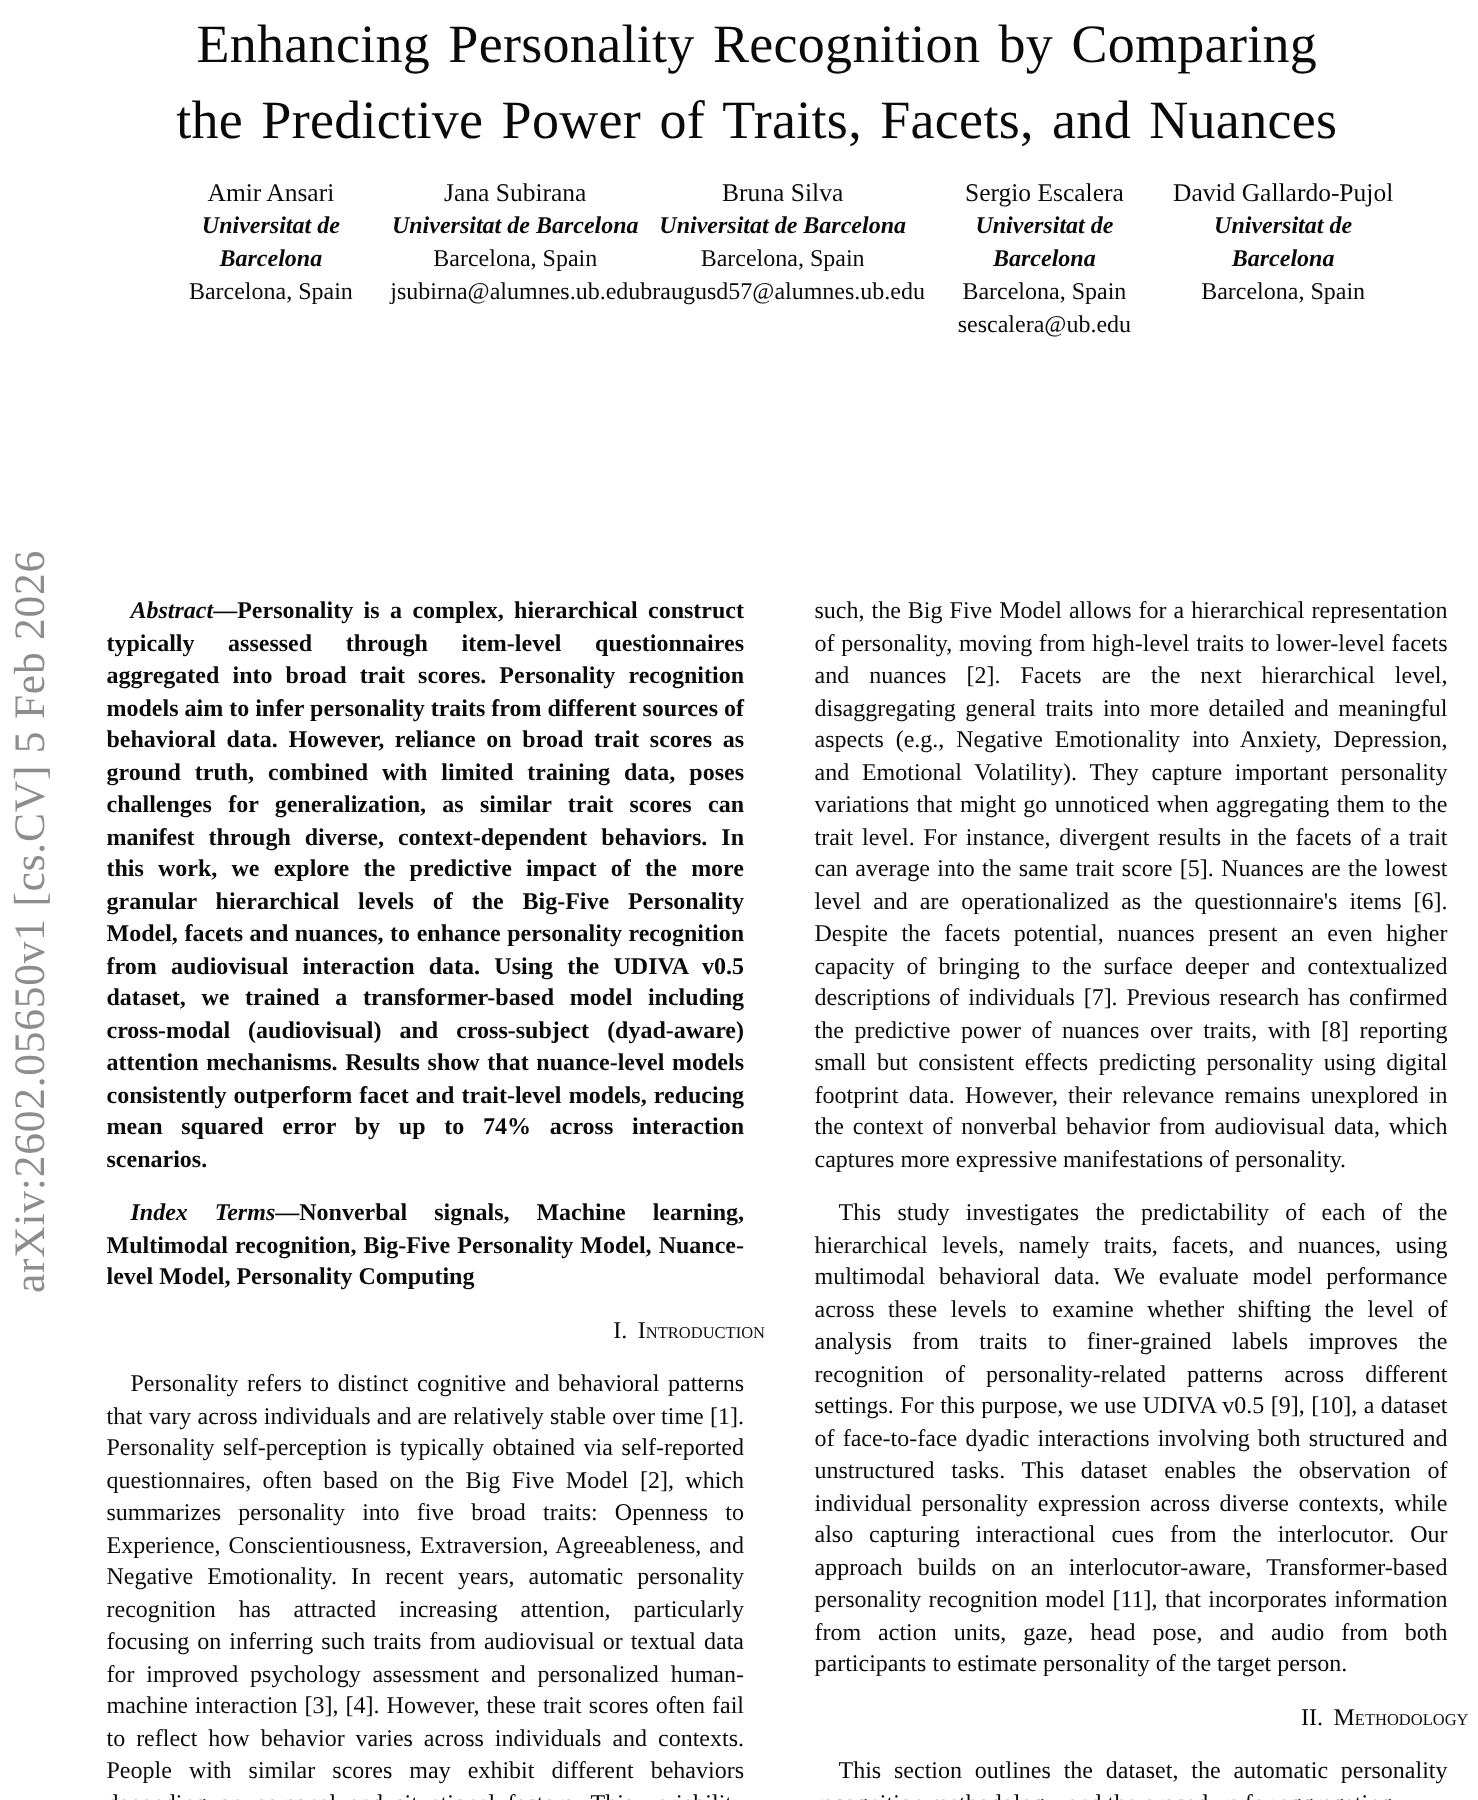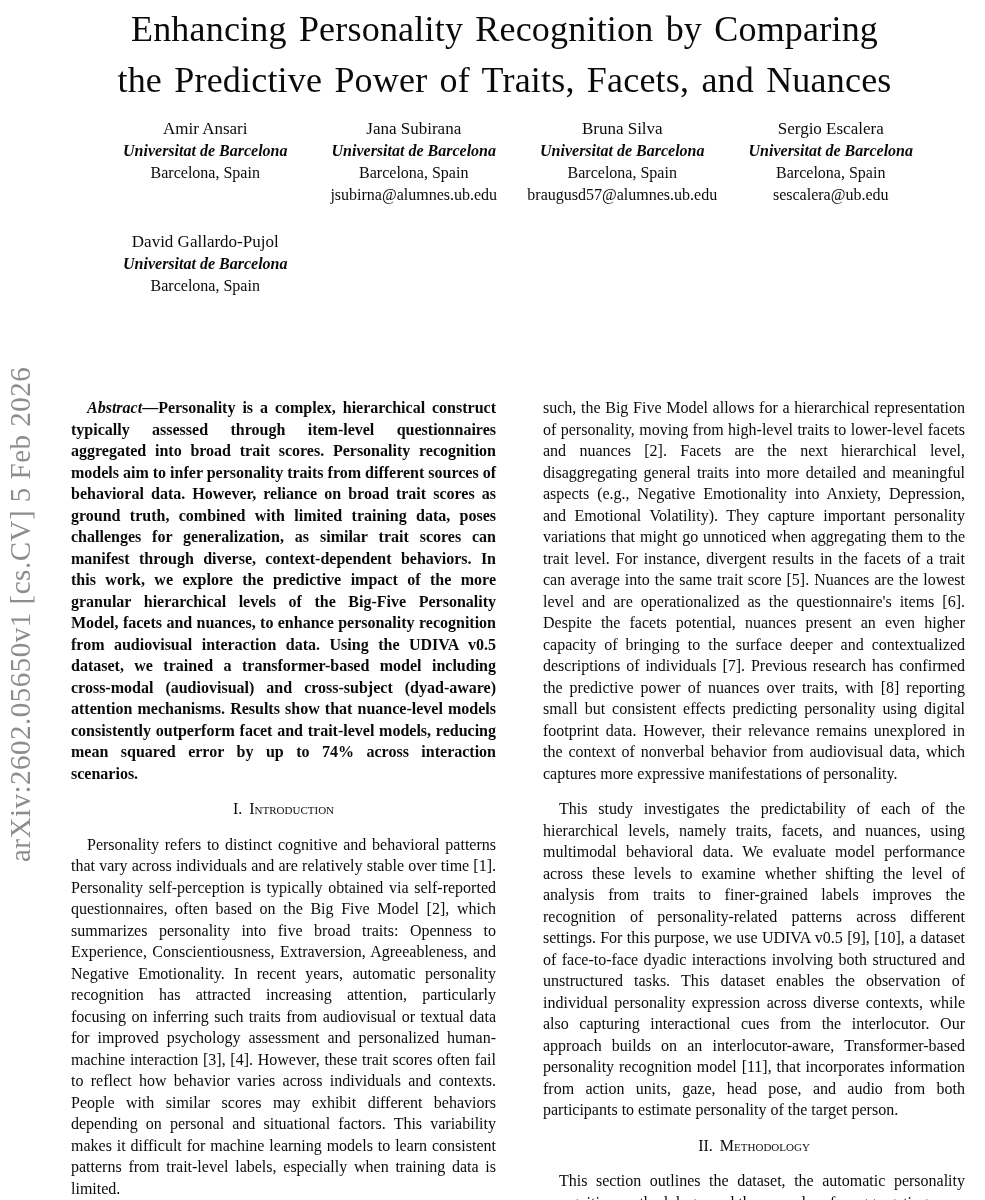--- a/index.html
+++ b/index.html
@@ -36,21 +36,21 @@
     letter-spacing: 0.2px;
     word-spacing: 3px;
     padding-left: 12px;
   }
   .authors-grid {
     position: absolute;
     top: 118px;
     left: 101px;
     width: 834px;
     display: grid;
-    grid-template-columns: repeat(4, 1fr);
+    grid-template-columns: repeat(5, 1fr);
     row-gap: 25px;
     text-align: center;
   }
   .author-card { line-height: 22px; font-size: 16px; }
   .author-name { font-size: 17px; }
   .author-affiliation { font-style: italic; font-weight: bold; }
   .columns {
     position: absolute;
     top: 383px;
     left: 57px;
@@ -65,21 +65,21 @@
   .indent { text-indent: 16px; }
   .abstract-par, .index-par {
     font-weight: bold;
     font-size: 14.6px;
     line-height: 18px;
   }
   .lead-italic { font-style: italic; }
   .sec-heading {
     font-variant: small-caps;
     font-weight: normal;
-    text-align: center;
+    text-align: right;
     text-indent: 0;
     font-size: 16.5px;
     word-spacing: 3px;
     margin: 14px 0 11px 0 !important;
   }
   .index-par { margin-top: 2px !important; }
 </style>
 </head>
 <body>
 
@@ -120,20 +120,21 @@
       <div class="author-name">David Gallardo-Pujol</div>
       <div class="author-affiliation">Universitat de Barcelona</div>
       <div class="author-location">Barcelona, Spain</div>
     </div>
   </div>
 
   <div class="columns">
 
     <div class="col col-left">
       <p class="abstract-par indent"><span class="lead-italic">Abstract</span><span>—Personality is a complex, hierarchical construct typically assessed through item-level questionnaires aggregated into broad trait scores. Personality recognition models aim to infer personality traits from different sources of behavioral data. However, reliance on broad trait scores as ground truth, combined with limited training data, poses challenges for generalization, as similar trait scores can manifest through diverse, context-dependent behaviors. In this work, we explore the predictive impact of the more granular hierarchical levels of the Big-Five Personality Model, facets and nuances, to enhance personality recognition from audiovisual interaction data. Using the UDIVA v0.5 dataset, we trained a transformer-based model including cross-modal (audiovisual) and cross-subject (dyad-aware) attention mechanisms. Results show that nuance-level models consistently outperform facet and trait-level models, reducing mean squared error by up to 74% across interaction scenarios.</span></p>
+      <p class="index-par indent"><span class="lead-italic">Index Terms</span><span>—Nonverbal signals, Machine learning, Multimodal recognition, Big-Five Personality Model, Nuance-level Model, Personality Computing</span></p>
       <p class="sec-heading">I. Introduction</p>
       <p class="indent">Personality refers to distinct cognitive and behavioral patterns that vary across individuals and are relatively stable over time [1]. Personality self-perception is typically obtained via self-reported questionnaires, often based on the Big Five Model [2], which summarizes personality into five broad traits: Openness to Experience, Conscientiousness, Extraversion, Agreeableness, and Negative Emotionality. In recent years, automatic personality recognition has attracted increasing attention, particularly focusing on inferring such traits from audiovisual or textual data for improved psychology assessment and personalized human-machine interaction [3], [4]. However, these trait scores often fail to reflect how behavior varies across individuals and contexts. People with similar scores may exhibit different behaviors depending on personal and situational factors. This variability makes it difficult for machine learning models to learn consistent patterns from trait-level labels, especially when training data is limited.</p>
       <p class="indent">Instead, we argue that more fine-grained levels of personality should complement broad trait measures, enhancing both the understanding and detection of behavioral expressions. As</p>
     </div>
 
     <div class="col col-right">
       <p>such, the Big Five Model allows for a hierarchical representation of personality, moving from high-level traits to lower-level facets and nuances [2]. Facets are the next hierarchical level, disaggregating general traits into more detailed and meaningful aspects (e.g., Negative Emotionality into Anxiety, Depression, and Emotional Volatility). They capture important personality variations that might go unnoticed when aggregating them to the trait level. For instance, divergent results in the facets of a trait can average into the same trait score [5]. Nuances are the lowest level and are operationalized as the questionnaire's items [6]. Despite the facets potential, nuances present an even higher capacity of bringing to the surface deeper and contextualized descriptions of individuals [7]. Previous research has confirmed the predictive power of nuances over traits, with [8] reporting small but consistent effects predicting personality using digital footprint data. However, their relevance remains unexplored in the context of nonverbal behavior from audiovisual data, which captures more expressive manifestations of personality.</p>
       <p class="indent">This study investigates the predictability of each of the hierarchical levels, namely traits, facets, and nuances, using multimodal behavioral data. We evaluate model performance across these levels to examine whether shifting the level of analysis from traits to finer-grained labels improves the recognition of personality-related patterns across different settings. For this purpose, we use UDIVA v0.5 [9], [10], a dataset of face-to-face dyadic interactions involving both structured and unstructured tasks. This dataset enables the observation of individual personality expression across diverse contexts, while also capturing interactional cues from the interlocutor. Our approach builds on an interlocutor-aware, Transformer-based personality recognition model [11], that incorporates information from action units, gaze, head pose, and audio from both participants to estimate personality of the target person.</p>
       <p class="sec-heading">II. Methodology</p>
       <p class="indent">This section outlines the dataset, the automatic personality recognition methodology, and the procedure for aggregating</p>

